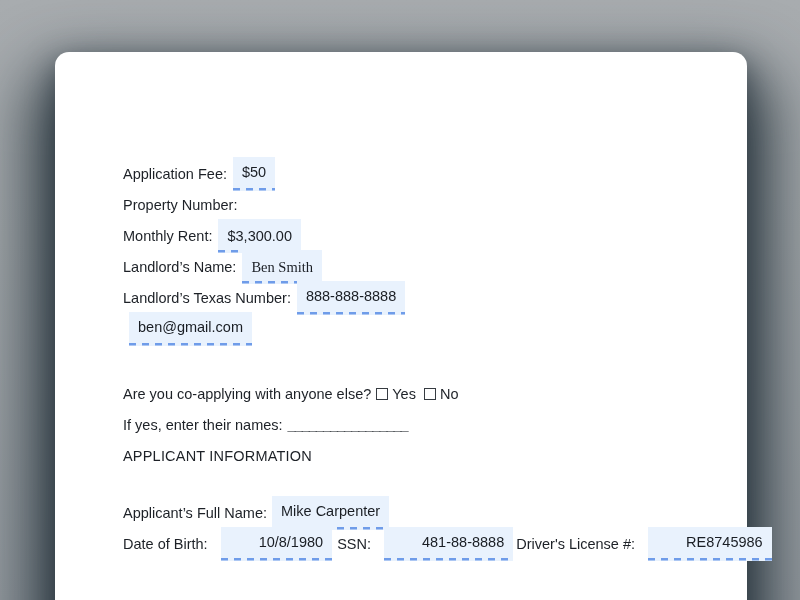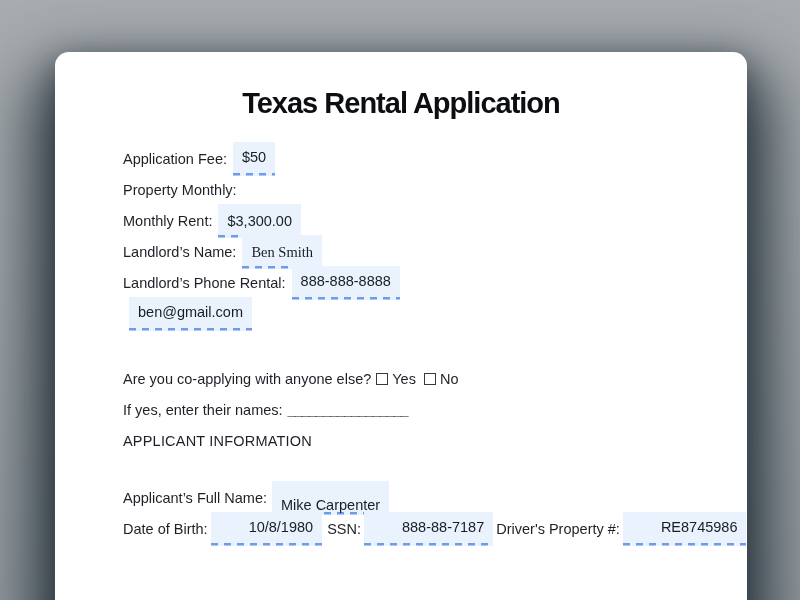--- a/index.html
+++ b/index.html
@@ -35,21 +35,21 @@
     text-align: center;
     font-size: 29px;
     line-height: 34px;
     font-weight: 700;
     letter-spacing: -1px;
     color: #0c0e11;
   }
   .form {
     position: absolute;
     left: 68px;
-    top: 91px;
+    top: 106px;
     right: 36px;
     font-size: 14.5px;
     color: #1d2127;
   }
   .row {
     display: flex;
     align-items: center;
     height: 31px;
     white-space: nowrap;
   }
@@ -62,25 +62,25 @@
     height: 34px;
     padding: 0 9px;
     margin-left: 6px;
     background-color: #e9f2fd;
     background-image: repeating-linear-gradient(90deg, #6f9ce9 0 7px, transparent 7px 13px);
     background-size: 100% 2.5px;
     background-position: left bottom;
     background-repeat: no-repeat;
     color: #1a1e24;
   }
-  .vbox.tight { margin-left: 3px; padding-left: 38px; }
+  .vbox.tight { margin-left: 13px; padding-left: 38px; }
   .vtxt { position: relative; }
   .lift { top: -2px; }
   .drop { top: 1px; font-family: Liberation Serif, serif; }
-  .gap-sm { margin-left: 5px; align-items: flex-end; }
+  .gap-sm { margin-left: 5px; }
   .gap-xs { margin-left: 3px; }
   .checkbox {
     display: inline-block;
     width: 12px;
     height: 12px;
     border: 1.5px solid #363b41;
     margin: 0 4px 0 8px;
     vertical-align: -1px;
     box-sizing: border-box;
     background: #fff;
@@ -91,51 +91,50 @@
     color: #23272d;
     margin-left: 5px;
     font-weight: bold;
   }
   .section-heading { letter-spacing: 0.2px; }
 </style>
 </head>
 <body>
 
 <div class="page">
-  <h1 class="doc-title">Texas Rental Application</h1>
 
   <div class="form">
 
     <div class="row">
       <span class="lbl">Application Fee:</span>
       <span class="vbox">
         <span class="vtxt lift">$50</span>
       </span>
     </div>
 
     <div class="row">
-      <span class="lbl">Property Monthly:</span>
+      <span class="lbl">Property Number:</span>
     </div>
 
     <div class="row">
       <span class="lbl">Monthly Rent:</span>
       <span class="vbox">
         <span class="vtxt">$3,300.00</span>
       </span>
     </div>
 
     <div class="row">
       <span class="lbl">Landlord’s Name:</span>
       <span class="vbox">
         <span class="vtxt drop">Ben Smith</span>
       </span>
     </div>
 
     <div class="row">
-      <span class="lbl">Landlord’s Phone Rental:</span>
+      <span class="lbl">Landlord’s Texas Number:</span>
       <span class="vbox">
         <span class="vtxt lift">888-888-8888</span>
       </span>
     </div>
 
     <div class="row">
       <span class="vbox">
         <span class="vtxt lift">ben@gmail.com</span>
       </span>
     </div>
@@ -169,22 +168,22 @@
       </span>
     </div>
 
     <div class="row">
       <span class="lbl">Date of Birth:</span>
       <span class="vbox tight">
         <span class="vtxt lift">10/8/1980</span>
       </span>
       <span class="lbl gap-sm">SSN:</span>
       <span class="vbox tight">
-        <span class="vtxt lift">888-88-7187</span>
+        <span class="vtxt lift">481-88-8888</span>
       </span>
-      <span class="lbl gap-xs">Driver's Property #:</span>
+      <span class="lbl gap-xs">Driver's License #:</span>
       <span class="vbox tight">
         <span class="vtxt lift">RE8745986</span>
       </span>
     </div>
 
   </div>
 </div>
 
 </body></html>

